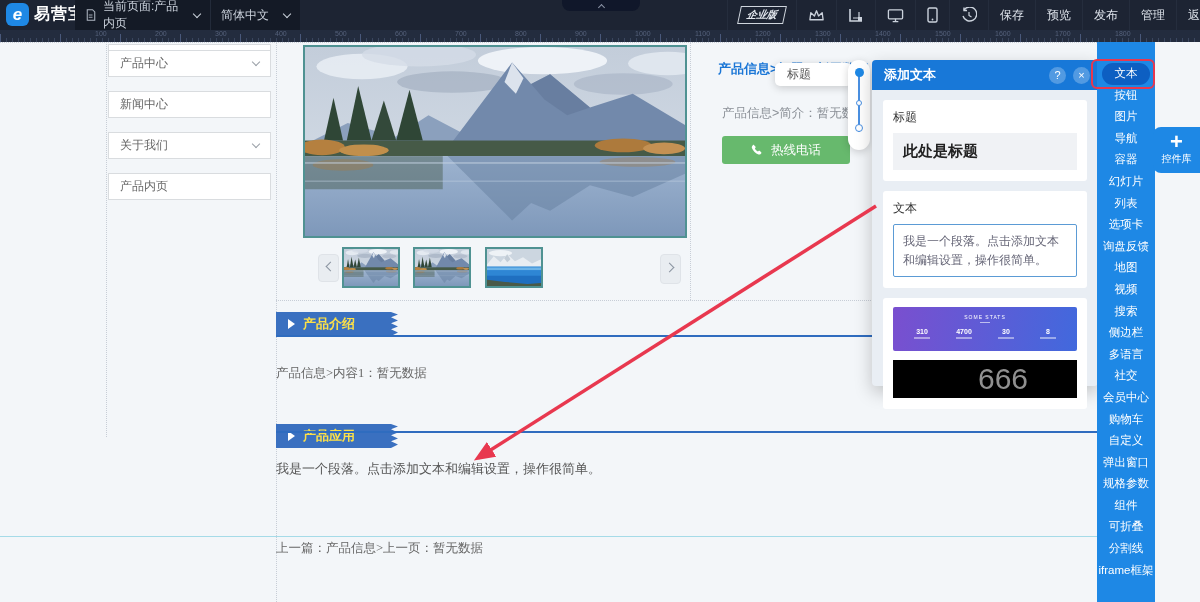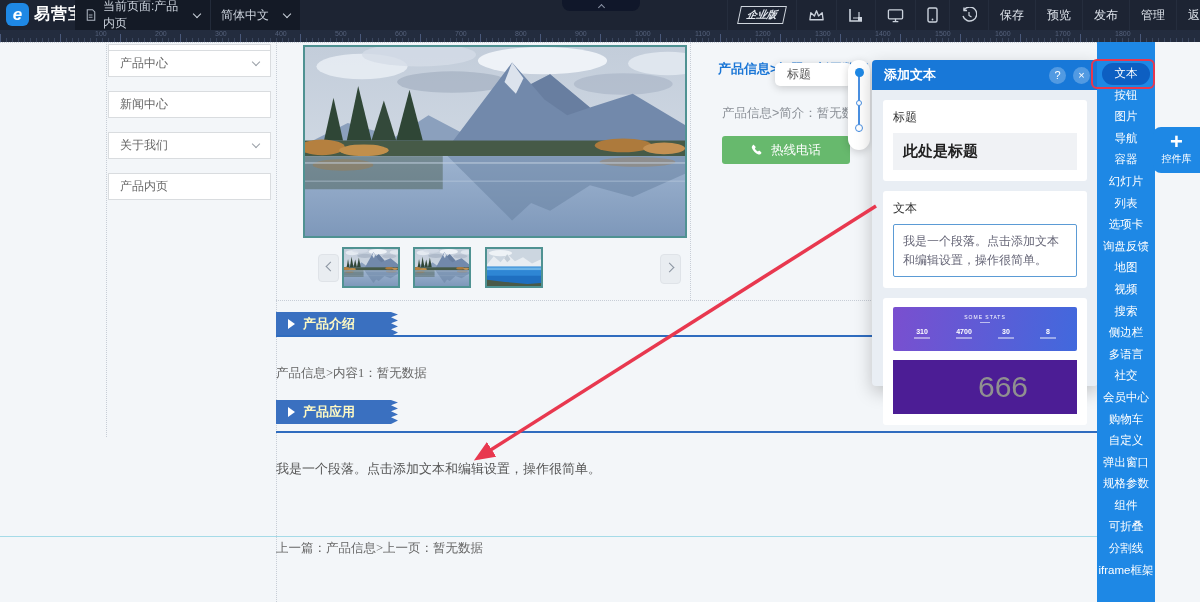--- a/index.html
+++ b/index.html
@@ -61,21 +61,21 @@
   .info-summary { position:absolute; left:722px; top:63px; font-size:12.5px; color:#8a8f96; white-space:nowrap; }
   .hotline { position:absolute; left:722px; top:94px; width:128px; height:28px; background:#67b96d; border-radius:3px; color:#fff; font-size:12.5px; display:flex; align-items:center; justify-content:center; gap:7px; cursor:pointer; }
   .tooltip { position:absolute; left:775px; top:21px; width:77px; height:23px; background:#fff; border-radius:5px; box-shadow:0 2px 8px rgba(0,0,0,.18); font-size:12px; color:#555; display:flex; align-items:center; padding-left:12px; z-index:3; }
   .vslider { position:absolute; left:848px; top:18px; width:22px; height:90px; background:#fff; border-radius:11px; box-shadow:0 2px 8px rgba(0,0,0,.18); z-index:3; }
   .vslider .line { position:absolute; left:10px; top:12px; width:2px; height:60px; background:#4a90e2; }
   .vslider .dot { position:absolute; left:6.5px; top:8px; width:9px; height:9px; border-radius:50%; background:#1e88e5; }
   .vslider .c1 { position:absolute; left:8px; top:40px; width:6px; height:6px; border-radius:50%; background:#fff; border:1.5px solid #4a90e2; }
   .vslider .c2 { position:absolute; left:7px; top:64px; width:8px; height:8px; border-radius:50%; background:#fff; border:1.5px solid #4a90e2; }
 
   
-  .ribbon { position:absolute; left:276px; width:122px; height:24px; background:#3a70c0; color:#fef9c3; font-size:13px; font-weight:bold; display:flex; align-items:center; gap:8px; padding-left:12px;
+  .ribbon { position:absolute; left:276px; width:122px; height:24px; background:#3a70c0; color:#fde047; font-size:13px; font-weight:bold; display:flex; align-items:center; gap:8px; padding-left:12px;
     clip-path:polygon(0 0,calc(100% - 7px) 0,100% 10%,calc(100% - 7px) 22%,100% 35%,calc(100% - 7px) 47%,100% 60%,calc(100% - 7px) 72%,100% 85%,calc(100% - 7px) 100%,0 100%); }
   .tri { width:0; height:0; border-left:7px solid #fff; border-top:5px solid transparent; border-bottom:5px solid transparent; }
   .sec-line { position:absolute; left:276px; width:821px; height:2px; background:#2f6cbf; }
   .body-text { position:absolute; left:276px; font-size:12.5px; color:#666; white-space:nowrap;font-family:Liberation Serif, serif; }
 
   
   .panel { position:absolute; left:872px; top:60px; width:226px; height:326px; background:#e9eef4; border-radius:4px; box-shadow:0 6px 18px rgba(0,0,0,.22); z-index:5; }
   .panel-head { height:30px; background:#1878d8; border-radius:4px 4px 0 0; display:flex; align-items:center; padding:0 8px 0 12px; }
   .panel-title { color:#fff; font-size:13px; font-weight:bold; flex:1; }
   .p-btn { width:17px; height:17px; border-radius:50%; background:rgba(255,255,255,.25); color:#fff; font-size:11px; display:flex; align-items:center; justify-content:center; margin-left:7px; cursor:pointer; }
@@ -84,21 +84,21 @@
   .pcard-label { font-size:12px; color:#333; margin-bottom:7px; }
   .pcard-valuebox { background:#f0f2f5; padding:9px 10px; font-size:15px; font-weight:bold; color:#222; cursor:text; }
   .pcard-textarea { border:1px solid #5b9bd5; border-radius:2px; background:#fff; padding:7px 9px; font-size:12px; color:#667; line-height:1.55; cursor:text; }
   .counter-banner { height:44px; border-radius:2px; background:linear-gradient(100deg,#7a4fcf,#4169dd); overflow:hidden; }
   .cb-title { text-align:center; color:#fff; font-size:5px; letter-spacing:1px; padding-top:7px; }
   .cb-title::after { content:""; display:block; width:10px; height:1px; background:rgba(255,255,255,.6); margin:2px auto 0; }
   .cb-stats { display:flex; justify-content:space-around; margin-top:5px; padding:0 8px; }
   .cb-stat { text-align:center; }
   .cb-val { color:#fff; font-size:7px; font-weight:bold; }
   .cb-stat::after { content:""; display:block; width:16px; height:2px; background:rgba(255,255,255,.45); margin:2px auto 0; }
-  .counter-preview { margin-top:9px; height:54px; background:#4c1d95; display:flex; align-items:center; justify-content:center; font-size:30px; color:#909090;padding-left:36px; }
+  .counter-preview { margin-top:9px; height:38px; background:#000000; display:flex; align-items:center; justify-content:center; font-size:30px; color:#909090;padding-left:36px; }
 
   
   .widget-col { position:absolute; left:1097px; top:42px; width:58px; height:560px; background:#1e88e5; z-index:6; padding-top:21px; }
   .widget-item { height:21.6px; line-height:21.6px; text-align:center; color:#fff; font-size:11.5px; cursor:pointer; white-space:nowrap; }
   .widget-item.selected { background:#0d5fc2; border-radius:11px; margin:0 5px; }
   .edge-card { position:absolute; left:1156px; width:41px; background:#fff; border:1px solid #e2e5e9; border-radius:8px; box-shadow:0 1px 4px rgba(0,0,0,.08); display:flex; flex-direction:column; align-items:center; justify-content:center; gap:3px; cursor:pointer; }
   .edge-card .lbl { font-size:10px; color:#555; }
   .edge-active { position:absolute; left:1153px; top:127px; width:47px; height:46px; background:#1e88e5; border-radius:8px 0 0 8px; display:flex; flex-direction:column; align-items:center; justify-content:center; gap:2px; cursor:pointer; z-index:7; }
   .edge-active .plus { color:#fff; font-size:22px; font-weight:bold; line-height:16px; }
   .edge-active .lbl { color:#fff; font-size:10px; }
@@ -326,21 +326,21 @@
       <div class="c2"></div>
     </div>
 
     <div class="ribbon" style="top:270px">
       <span class="tri"></span>
       <span>产品介绍</span>
     </div>
     <div class="sec-line" style="top:293px"></div>
     <div class="body-text" style="top:323px">产品信息&gt;内容1：暂无数据</div>
 
-    <div class="ribbon" style="top:358px">
+    <div class="ribbon" style="top:382px">
       <span class="tri"></span>
       <span>产品应用</span>
     </div>
     <div class="sec-line" style="top:389px"></div>
     <div class="body-text" style="top:418px;color:#555;font-size:13px">我是一个段落。点击添加文本和编辑设置，操作很简单。</div>
 
     <div class="body-text" style="top:498px">上一篇：产品信息&gt;上一页：暂无数据</div>
   </div>
 
   <div class="panel">

